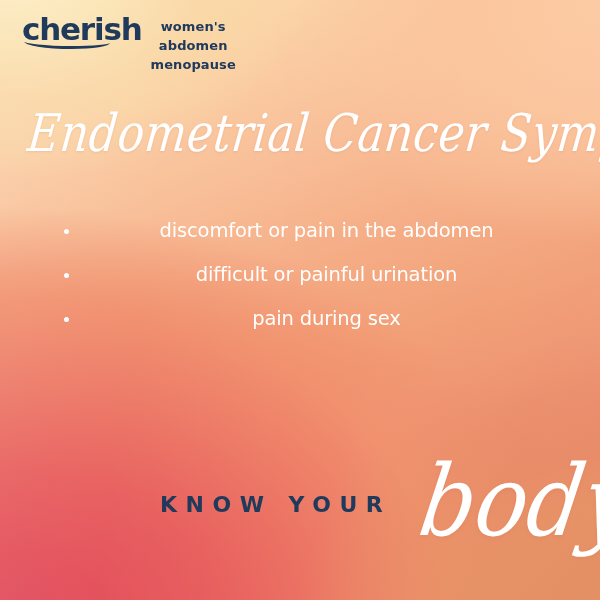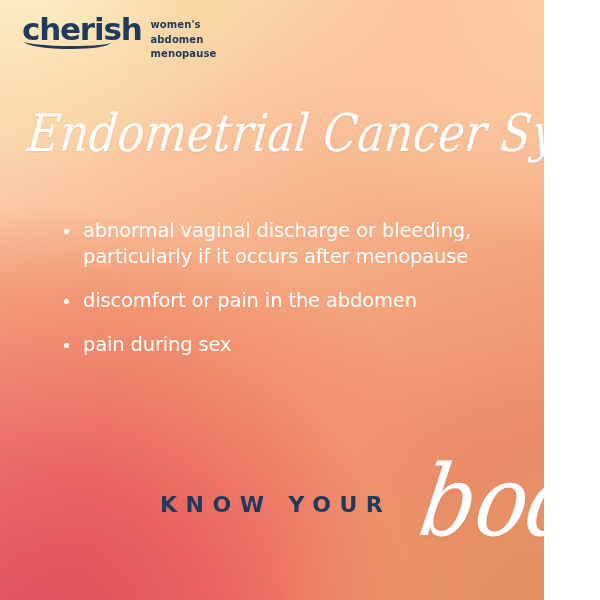--- a/index.html
+++ b/index.html
@@ -6,25 +6,26 @@
     margin: 0;
     padding: 0;
     background: #ffffff;
   }
   body {
     font-family: "Liberation Sans", sans-serif;
   }
 
   .poster {
     position: relative;
-    width: 544px;
+    width: 600px;
     height: 600px;
     overflow: hidden;
     
     background: #f4a07a;
+    text-align: center;
   }
 
   
   .bg-layer {
     position: absolute;
     inset: 0;
   }
   .bg-diag {
     background: linear-gradient(160deg,
       #fbe3b4 0%,
@@ -99,21 +100,21 @@
     width: 86px;
     height: 11px;
     border-bottom: 3px solid #203a5c;
     border-radius: 0 0 48% 60%;
     pointer-events: none;
   }
   .logo-tag {
     margin-left: 9px;
     margin-top: 4px;
     font-family: "DejaVu Sans", sans-serif;
-    font-size: 10px;
+    font-size: 13px;
     font-weight: 600;
     line-height: 1.45;
     color: #203a5c;
     letter-spacing: 0.1px;
   }
 
   
   .title {
     position: absolute;
     left: 28px;
@@ -228,25 +229,25 @@
     </div>
   </div>
 
   <div class="title">
     <span class="title-text">Endometrial Cancer Symptoms</span>
   </div>
 
   <ul class="symptoms">
     <li class="symptom">
       <span class="dot"></span>
-      <span>abnormal vaginal discharge or bleeding, particularly if it occurs after menopause</span>
+      <span>discomfort or pain in the abdomen</span>
     </li>
     <li class="symptom">
       <span class="dot"></span>
-      <span>discomfort or pain in the abdomen</span>
+      <span>difficult or painful urination</span>
     </li>
     <li class="symptom">
       <span class="dot"></span>
       <span>pain during sex</span>
     </li>
   </ul>
 
   <div class="footer">
     <div class="know-your">KNOW YOUR</div>
     <div class="body-script">body</div>

